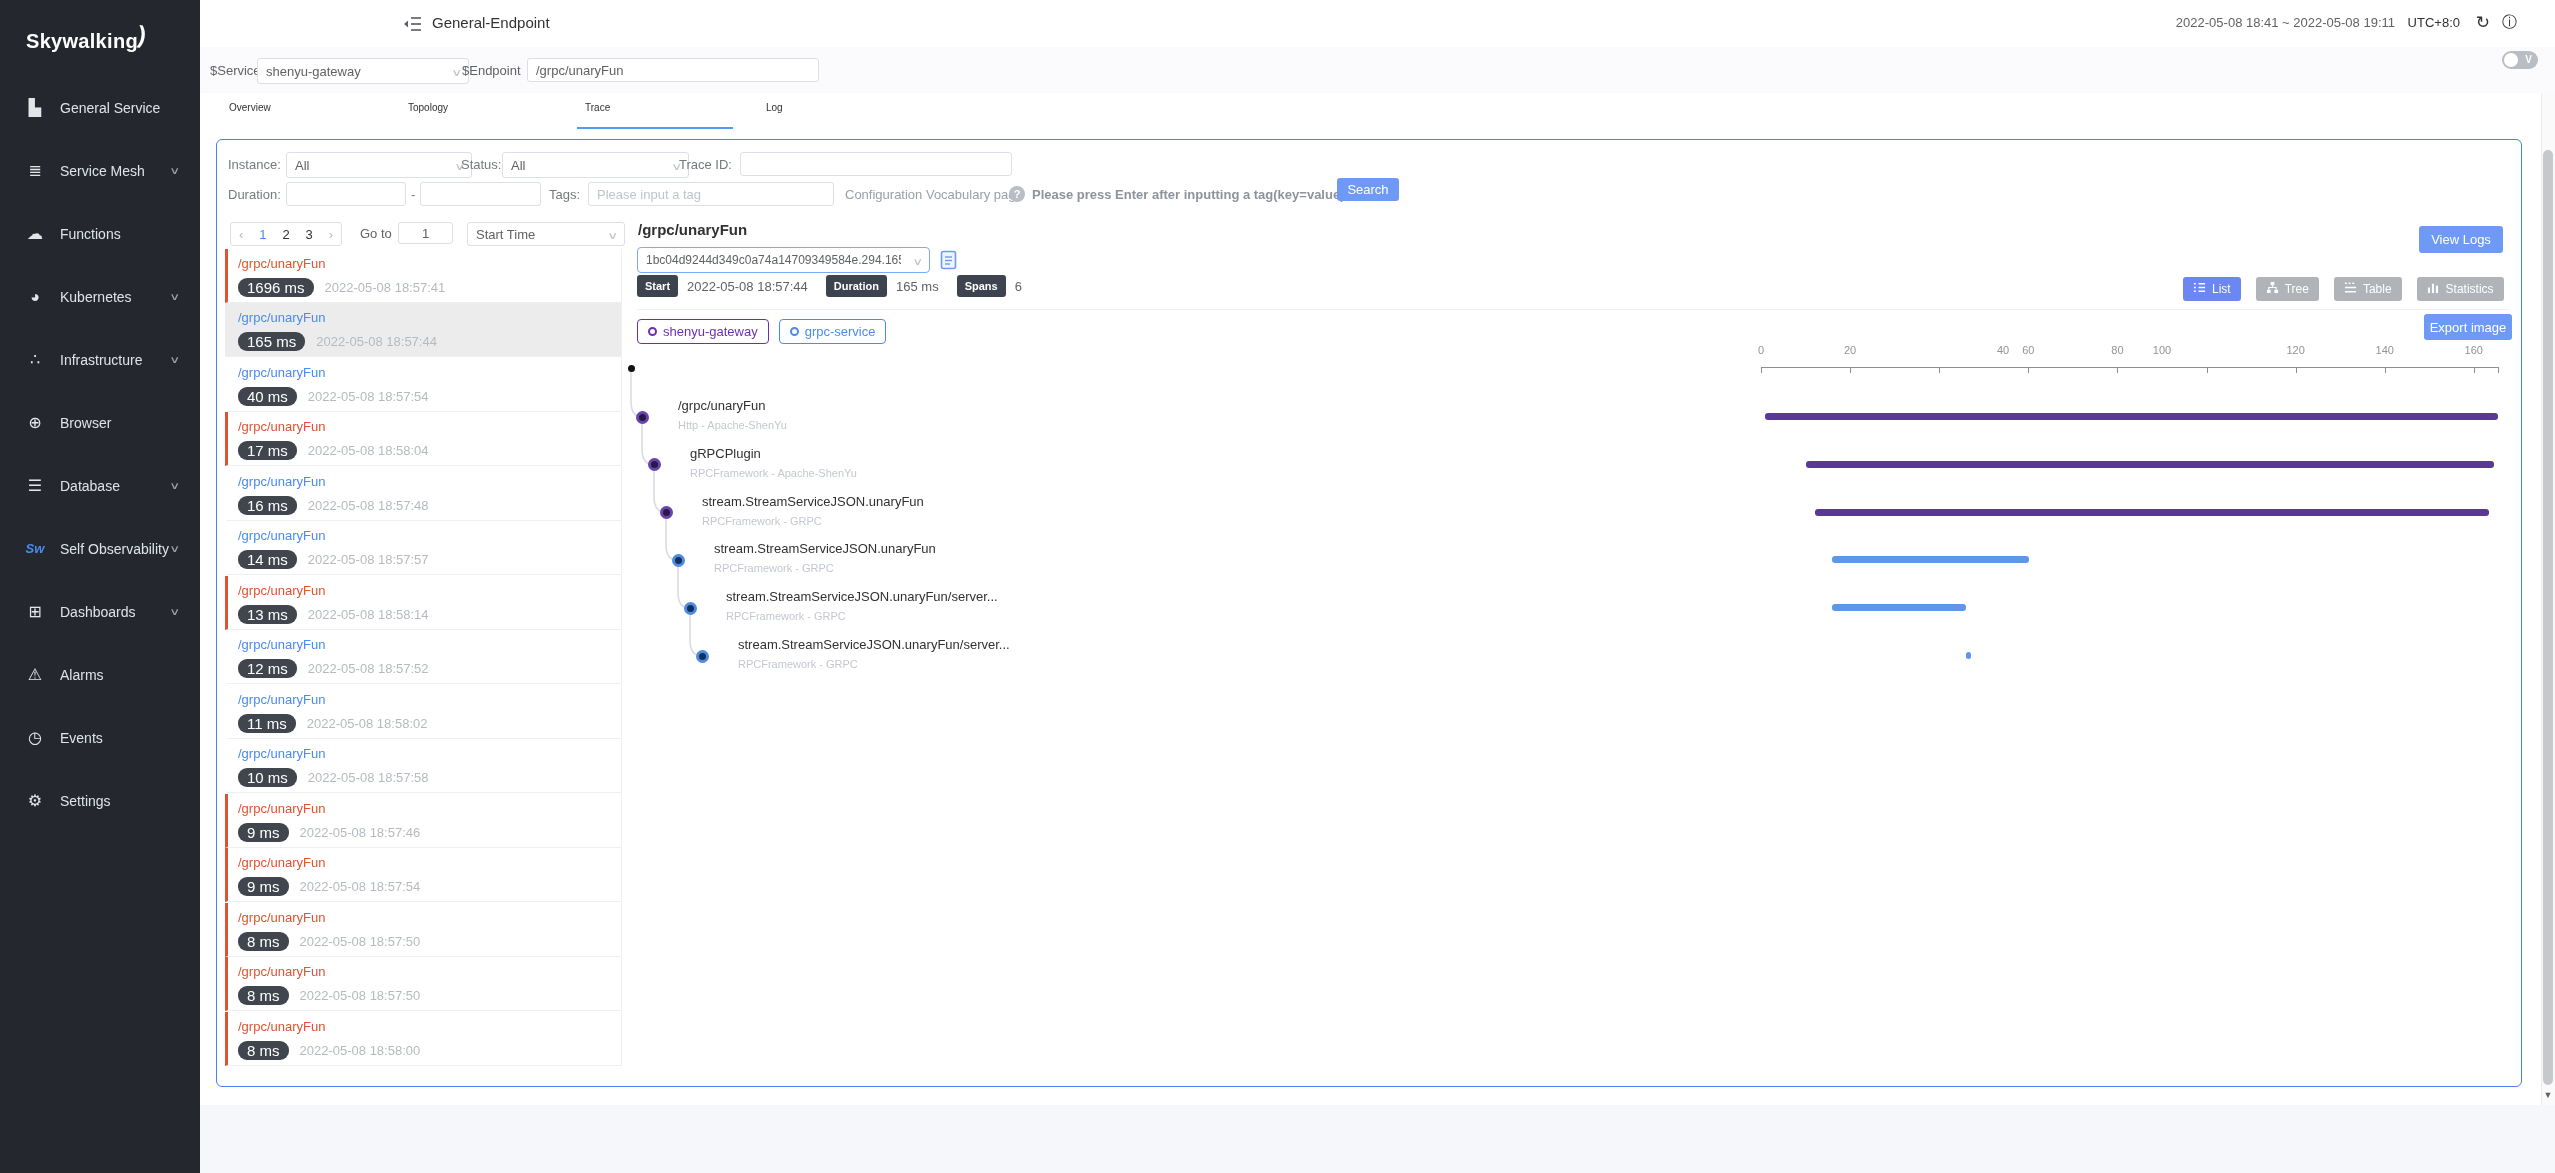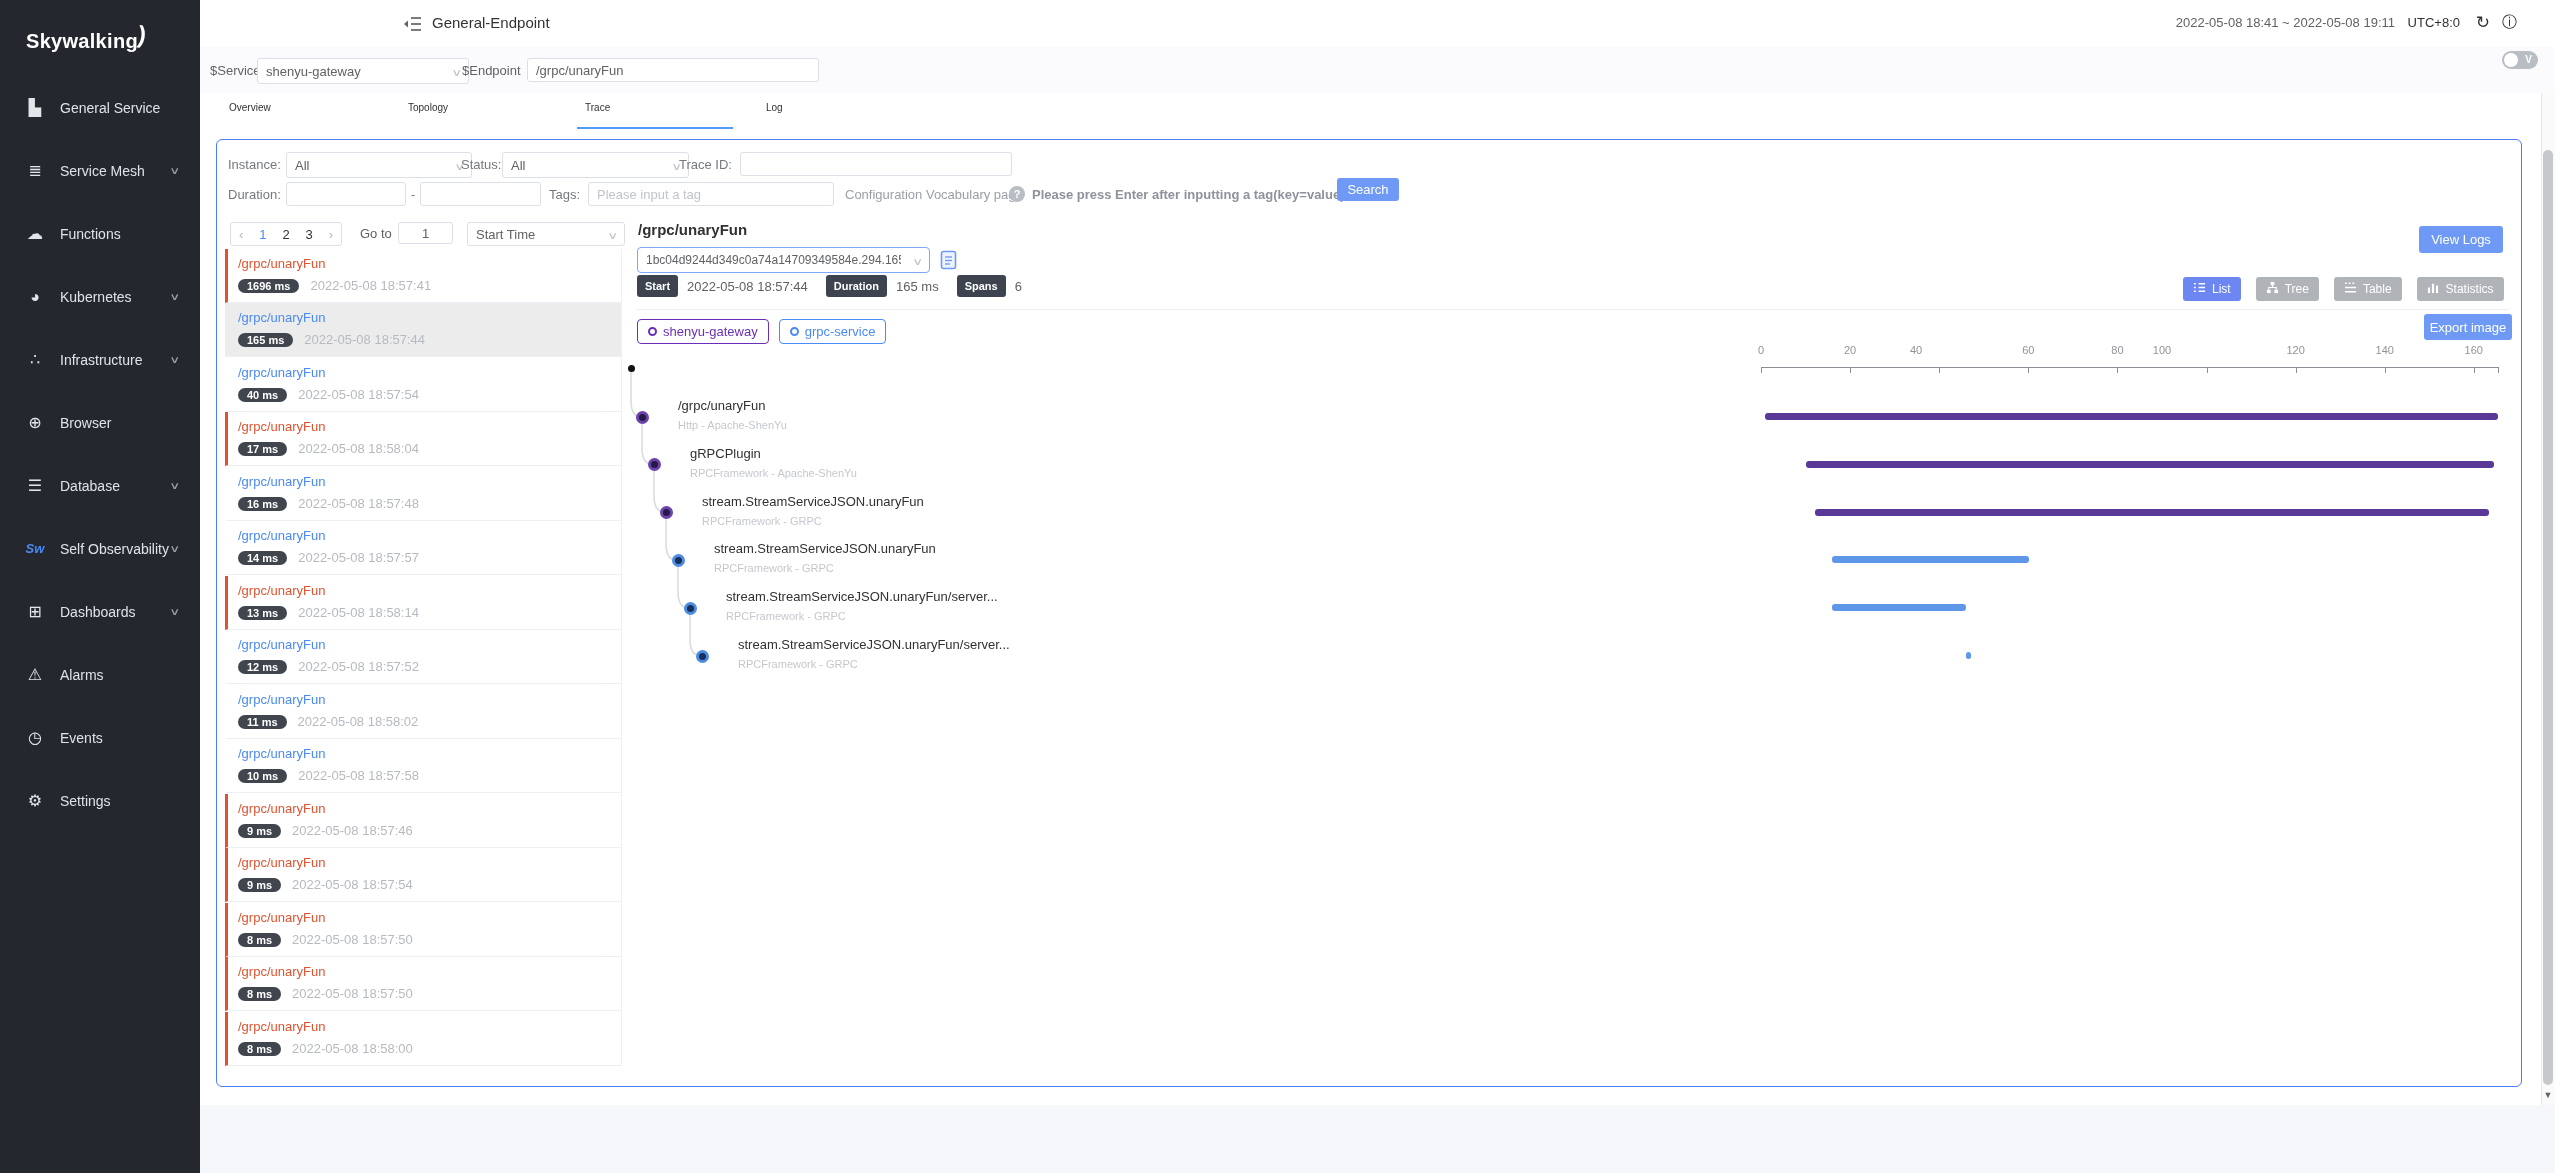--- a/index.html
+++ b/index.html
@@ -55,21 +55,21 @@
   .pg.cur{color:#4a8af4}
   .pg.arrow{color:#b4b9c0}
   #goto-label{position:absolute;left:360px;top:226px;font-size:13px;color:#606266}
   .titem{position:absolute;left:225px;width:396px;height:54px;border-left:3px solid transparent;
          border-bottom:1px solid #eceff3;padding:7px 0 0 10px;box-sizing:border-box;cursor:pointer}
   .titem.err{border-left-color:#e0532f}
   .titem.sel{background:#ececec}
   .tname{font-size:13px;color:#4a8af4}
   .titem.err .tname{color:#e0532f}
   .tmeta{margin-top:7px;display:flex;align-items:center}
-  .tdur{background:#40454e;color:#fff;border-radius:9px;padding:1px 9px;font-size:11px;font-weight:bold}
+  .tdur{background:#40454e;color:#fff;border-radius:9px;padding:1px 9px;font-size:15px;font-weight:normal}
   .ttime{margin-left:11px;font-size:13px;color:#b6bac0}
   #list-divider{position:absolute;left:621px;top:249px;width:1px;height:817px;background:#edf0f4}
   
   #detail-title{position:absolute;left:638px;top:221px;font-size:15px;font-weight:bold;color:#303133}
   #traceid-select{position:absolute;left:637px;top:247px;width:293px;height:26px;border:1px solid #7ea9f7;border-radius:4px;
                   display:flex;align-items:center;justify-content:space-between;padding:0 8px;box-sizing:border-box;cursor:pointer}
   #traceid-select .tid{font-size:12px;color:#606266;white-space:nowrap;overflow:hidden;max-width:255px}
   #copy-icon{position:absolute;left:940px;top:250px;cursor:pointer}
   #badge-row{position:absolute;left:637px;top:276px;height:20px;display:flex;align-items:center;font-size:13px;color:#606266}
   .dbadge{background:#3d4450;color:#fff;font-size:11px;font-weight:bold;border-radius:3px;padding:5px 8px}
@@ -442,21 +442,21 @@
 <div id="spans-area">
   <svg id="connector" width="1900" height="345">
       <path d="M11 28 L 11 61 Q 11 77 22 77 L 22 108.8 Q 22 124.8 34 124.8 L 34 156.6 Q 34 172.6 46 172.6 L 46 204.39999999999998 Q 46 220.39999999999998 58 220.39999999999998 L 58 252.2 Q 58 268.2 70 268.2 L 70 300 Q 70 316 82 316" fill="none" stroke="#d9dce1" stroke-width="1.6"></path>
     </svg>
   <div id="root-dot"></div>
   <div id="axis-line"></div>
 <div class="tick-label" style="left:1141px">0</div>
     <div class="tick-mark" style="left:1141px"></div>
     <div class="tick-label" style="left:1230.1px">20</div>
     <div class="tick-mark" style="left:1230.1px"></div>
-    <div class="tick-label" style="left:1296px">40</div>
+    <div class="tick-label" style="left:1383px">40</div>
     <div class="tick-mark" style="left:1319.2px"></div>
     <div class="tick-label" style="left:1408.3px">60</div>
     <div class="tick-mark" style="left:1408.3px"></div>
     <div class="tick-label" style="left:1497.4px">80</div>
     <div class="tick-mark" style="left:1497.4px"></div>
     <div class="tick-label" style="left:1542px">100</div>
     <div class="tick-mark" style="left:1586.5px"></div>
     <div class="tick-label" style="left:1675.6px">120</div>
     <div class="tick-mark" style="left:1675.6px"></div>
     <div class="tick-label" style="left:1764.6999999999998px">140</div>

